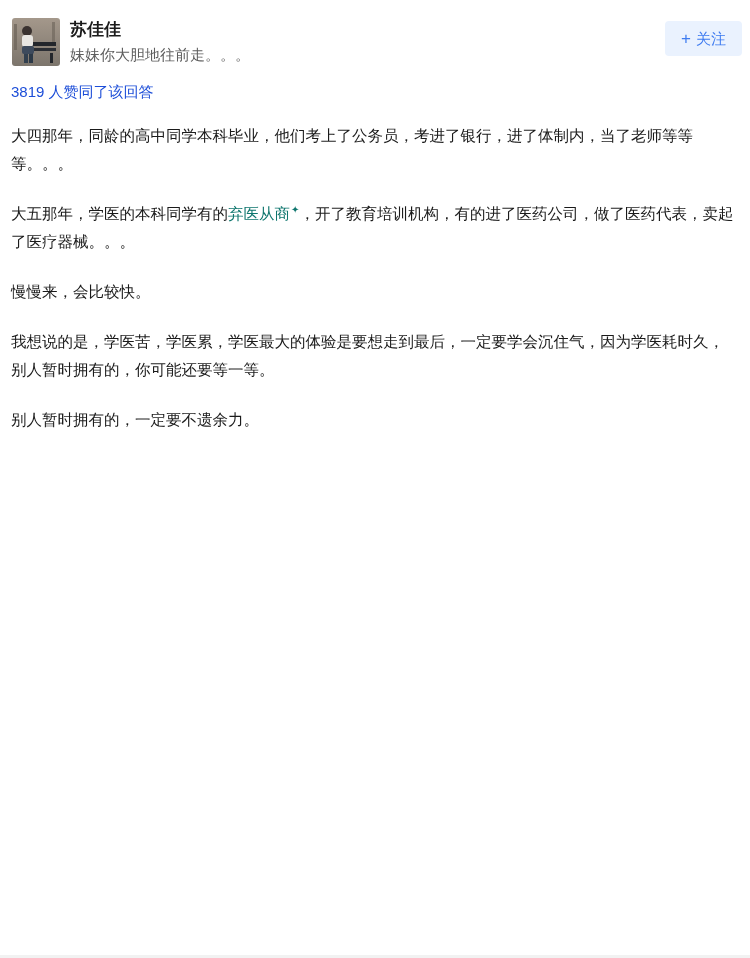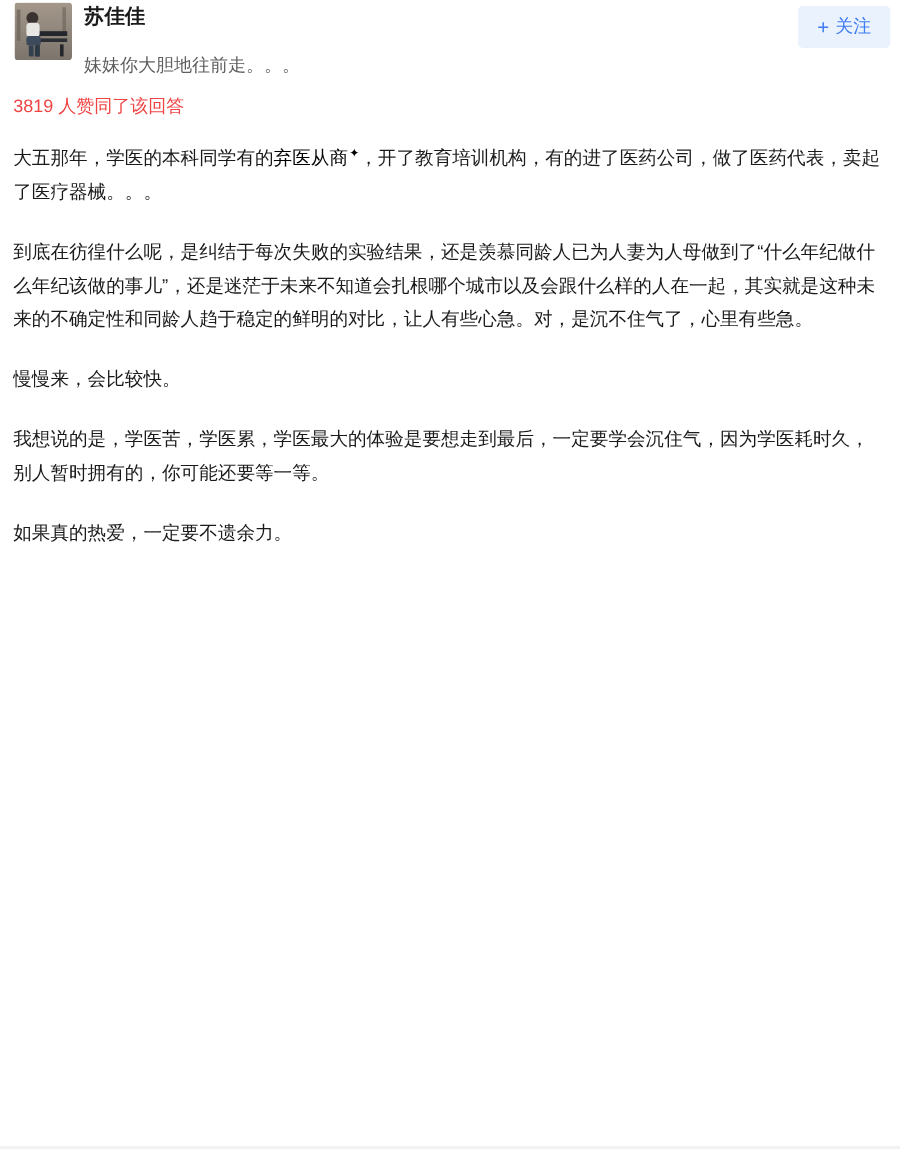--- a/index.html
+++ b/index.html
@@ -8,21 +8,21 @@
     background: #ffffff;
     font-family: "Liberation Sans", "DejaVu Sans", sans-serif;
   }
   body {
     width: 750px;
     height: 958px;
     overflow: hidden;
     position: relative;
   }
   .page {
-    padding: 0 11px;
+    padding: 16px 11px;
   }
 
   
   .answer-header {
     position: relative;
     padding-top: 2px;
     min-height: 52px;
   }
   .avatar {
     position: absolute;
@@ -44,21 +44,21 @@
     font-weight: bold;
     color: #1a1a1a;
     line-height: 24px;
     cursor: pointer;
     display: inline-block;
   }
   .author-bio {
     font-size: 15px;
     color: #5e5e5e;
     line-height: 24px;
-    margin-top: 17px;
+    margin-top: 1px;
   }
   .follow-btn {
     position: absolute;
     right: -3px;
     top: 5px;
     background: #eaf2fe;
     color: #3e7bf0;
     border: none;
     border-radius: 4px;
     font-size: 15px;
@@ -74,39 +74,39 @@
     font-size: 17px;
     font-weight: 400;
     line-height: 15px;
   }
 
   
   .vote-meta {
     margin-top: 12px;
     font-size: 15px;
     line-height: 20px;
-    color: #ef4444;
+    color: #1d4ed8;
   }
 
   
   .answer-content {
     margin-top: 20px;
     color: #1a1a1a;
   }
   .answer-content p {
     margin: 0 0 22px 0;
     font-size: 15.5px;
     line-height: 28px;
     word-break: break-all;
   }
   .answer-content p:last-child {
     margin-bottom: 0;
   }
   .inline-link {
-    color: #000000;
+    color: #0f766e;
     text-decoration: none;
     cursor: pointer;
   }
   .inline-link sup {
     font-size: 10px;
     line-height: 0;
     margin-left: 1px;
   }
 
   .bottom-strip {
@@ -152,22 +152,22 @@
     </div>
     <button class="follow-btn">
       <span class="plus">+</span>
       <span>关注</span>
     </button>
   </div>
 
   <div class="vote-meta">3819 人赞同了该回答</div>
 
   <div class="answer-content">
+    <p>大四那年，同龄的高中同学本科毕业，他们考上了公务员，考进了银行，进了体制内，当了老师等等等。。。</p>
     <p><span>大五那年，学医的本科同学有的</span><a class="inline-link"><span>弃医从商</span><sup>✦</sup></a><span>，开了教育培训机构，有的进了医药公司，做了医药代表，卖起了医疗器械。。。</span></p>
-    <p>到底在彷徨什么呢，是纠结于每次失败的实验结果，还是羡慕同龄人已为人妻为人母做到了“什么年纪做什么年纪该做的事儿”，还是迷茫于未来不知道会扎根哪个城市以及会跟什么样的人在一起，其实就是这种未来的不确定性和同龄人趋于稳定的鲜明的对比，让人有些心急。对，是沉不住气了，心里有些急。</p>
     <p>慢慢来，会比较快。</p>
     <p>我想说的是，学医苦，学医累，学医最大的体验是要想走到最后，一定要学会沉住气，因为学医耗时久，别人暂时拥有的，你可能还要等一等。</p>
-    <p>如果真的热爱，一定要不遗余力。</p>
+    <p>别人暂时拥有的，一定要不遗余力。</p>
   </div>
 
 </div>
 
 <div class="bottom-strip"></div>
 
 </body></html>

